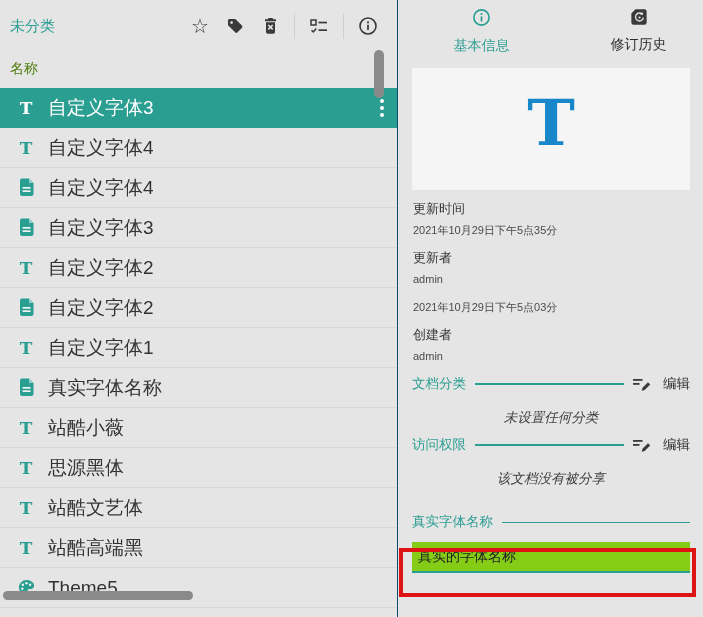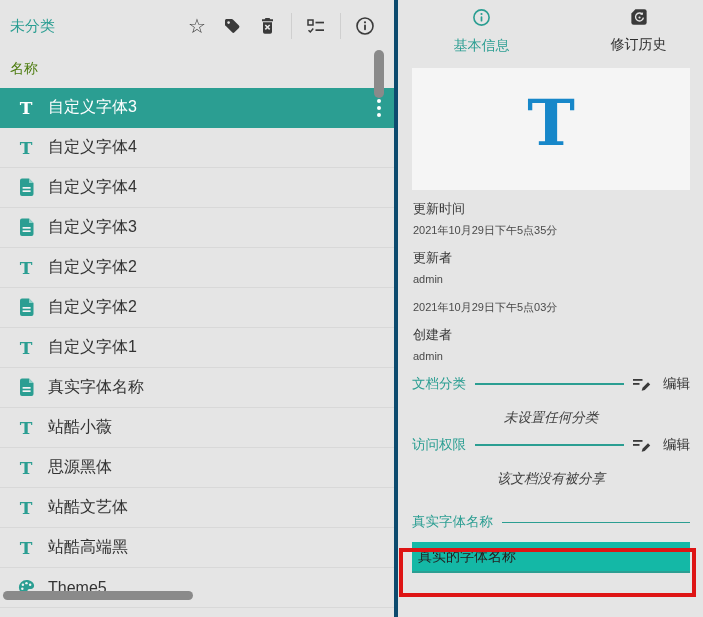--- a/index.html
+++ b/index.html
@@ -10,32 +10,32 @@
   }
   *{box-sizing:border-box;}
   html,body{margin:0;padding:0;}
   body{
     width:703px;height:617px;position:relative;overflow:hidden;
     background:var(--page);
     font-family:"Liberation Sans","DejaVu Sans",sans-serif;
     color:#333;
   }
   
-  .left-panel{position:absolute;left:0;top:0;width:398px;height:617px;border-right:4px solid #0c4a6e;}
+  .left-panel{position:absolute;left:0;top:0;width:398px;height:617px;border-right:1px solid #0c4a6e;}
   .lp-header{display:flex;align-items:center;height:52px;padding:0 18px 0 10px;}
   .lp-title{color:var(--teal);font-size:15px;}
   .toolbar{margin-left:auto;display:flex;align-items:center;gap:13px;}
   .tb-icon{width:22px;height:22px;display:flex;align-items:center;justify-content:center;color:var(--dark);cursor:pointer;}
   .tb-sep{width:1px;height:26px;background:#cfcfcf;}
   .star-glyph{font-size:20px;line-height:20px;color:var(--dark);}
   .col-header{padding:8px 10px 10px;font-size:14px;color:#4d7c0f;}
   .list{position:relative;}
   .row{height:40px;display:flex;align-items:center;padding:0 12px 0 16px;border-bottom:1px solid var(--divider);position:relative;cursor:pointer;}
   .row .icon-cell{width:20px;display:flex;align-items:center;justify-content:center;margin-right:12px;}
-  .row .label{font-size:16px;color:#333;}
+  .row .label{font-size:19px;color:#333;}
   .ticon{font-family:"DejaVu Serif","Liberation Serif",serif;font-weight:bold;font-size:17px;color:var(--teal);line-height:18px;}
   .row.selected{background:var(--teal);border-bottom-color:transparent;}
   .row.selected .label{color:#fff;}
   .row.selected .ticon{color:#fff;}
   .kebab{position:absolute;right:13px;top:50%;transform:translateY(-50%);display:flex;flex-direction:column;gap:3px;cursor:pointer;}
   .kebab i{width:4px;height:4px;border-radius:50%;background:#fff;display:block;}
   .vscroll{position:absolute;left:374px;top:50px;width:10px;height:48px;border-radius:5px;background:#8a8a8a;}
   .hscroll{position:absolute;left:3px;top:591px;width:190px;height:9px;border-radius:5px;background:#8a8a8a;}
   
   .right-panel{position:absolute;left:399px;top:0;width:304px;height:617px;padding:0 13px;}
@@ -57,21 +57,21 @@
   .sec-row{display:flex;align-items:center;margin-top:9px;height:18px;}
   .sec-title{color:var(--teal);font-size:13.5px;white-space:nowrap;}
   .sec-line{flex:1;border-top:2px solid var(--teal);margin:0 9px;}
   .sec-line.thin{border-top-width:1.5px;margin-right:0;}
   .edit-btn{display:flex;align-items:center;gap:12px;cursor:pointer;color:var(--dark);}
   .edit-btn span{font-size:13.5px;color:#333;}
   .sec-note{text-align:center;font-size:13.5px;font-style:italic;color:#3f3f3f;margin-top:16px;height:18px;}
   .gap-lg{margin-top:25px;}
   .name-input{
     margin-top:11px;width:278px;height:31px;border:none;outline:none;
-    background:#14b8a6;border-bottom:2px solid var(--teal);
+    background:#84cc16;border-bottom:2px solid var(--teal);
     font-size:14px;color:#222;padding:0 6px;
     font-family:"Liberation Sans","DejaVu Sans",sans-serif;
   }
   .red-annotation{
     position:absolute;left:399px;top:548px;width:297px;height:49px;
     border:4px solid #de1414;pointer-events:none;z-index:10;
   }
   svg{display:block;}
 </style>
 </head>

